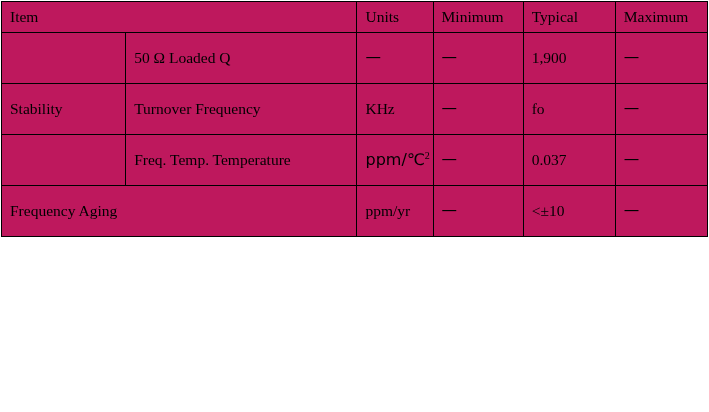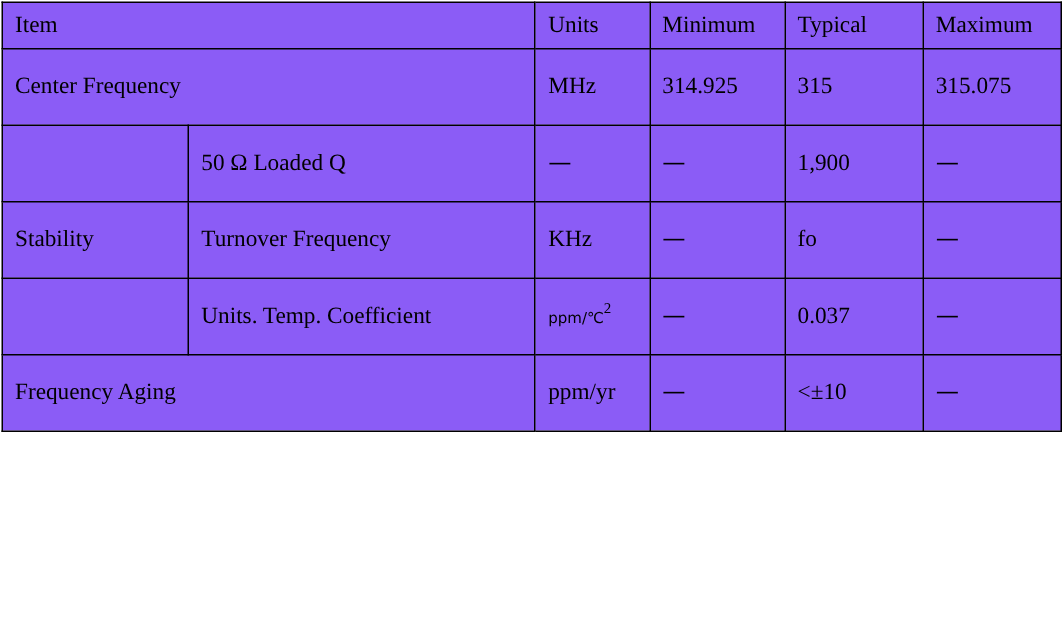--- a/index.html
+++ b/index.html
@@ -25,21 +25,21 @@
     width: 707px;
     margin: 1px 0 0 1px;
     table-layout: fixed;
   }
   table.spec td {
     border: 1px solid #000000;
     font-size: 15.5px;
     line-height: 1.15;
     padding: 6px 8px;
     vertical-align: middle;
-    background: #8b5cf6;
+    background: #be185d;
   }
   
   col.c-item-a { width: 124px; }
   col.c-item-b { width: 231px; }
   col.c-units  { width: 76px; }
   col.c-min    { width: 90px; }
   col.c-typ    { width: 92px; }
   col.c-max    { width: 92px; }
 
   .left  { text-align: left; }
@@ -49,21 +49,21 @@
 
   .hdr-item { padding-left: 28px; text-align: left; }
 
   .row-tall td { height: 38px; }
 
   .sup {
     font-size: 10px;
     vertical-align: super;
     line-height: 0;
   }
-  .degc { font-family: "DejaVu Sans", sans-serif; font-size: 10px; }
+  .degc { font-family: "DejaVu Sans", sans-serif; font-size: 16px; }
   .dash { font-family: "DejaVu Sans", sans-serif; font-size: 14px; letter-spacing: -1px; }
   .nowrap { white-space: nowrap; }
 </style>
 </head>
 <body>
 
 <div class="sheet">
   <table class="spec">
     <colgroup>
       <col class="c-item-a">
@@ -76,27 +76,20 @@
     <tbody>
 
       <tr>
         <td colspan="2" class="hdr-item">Item</td>
         <td class="center">Units</td>
         <td class="center">Minimum</td>
         <td class="center">Typical</td>
         <td class="center">Maximum</td>
       </tr>
 
-      <tr class="row-tall">
-        <td colspan="2" class="left cell-pad-left">Center  Frequency</td>
-        <td class="center">MHz</td>
-        <td class="center">314.925</td>
-        <td class="center">315</td>
-        <td class="center">315.075</td>
-      </tr>
 
 
 
       <tr class="row-tall">
         <td class="left cell-pad-left"></td>
         <td class="left cell-pad-left">50 Ω Loaded Q</td>
         <td class="center dash">—</td>
         <td class="center dash">—</td>
         <td class="center">1,900</td>
         <td class="center dash">—</td>
@@ -107,21 +100,21 @@
         <td class="left cell-pad-left">Stability</td>
         <td class="left cell-pad-left">Turnover Frequency</td>
         <td class="center">KHz</td>
         <td class="center dash">—</td>
         <td class="center">fo</td>
         <td class="center dash">—</td>
       </tr>
 
       <tr class="row-tall">
         <td class="left cell-pad-left"></td>
-        <td class="left cell-pad-left">Units. Temp. Coefficient</td>
+        <td class="left cell-pad-left">Freq. Temp. Temperature</td>
         <td class="center nowrap"><span class="degc">ppm/℃</span><span class="sup">2</span></td>
         <td class="center dash">—</td>
         <td class="center">0.037</td>
         <td class="center dash">—</td>
       </tr>
 
       <tr class="row-tall">
         <td colspan="2" class="left cell-pad-left">Frequency  Aging</td>
         <td class="center">ppm/yr</td>
         <td class="center dash">—</td>

